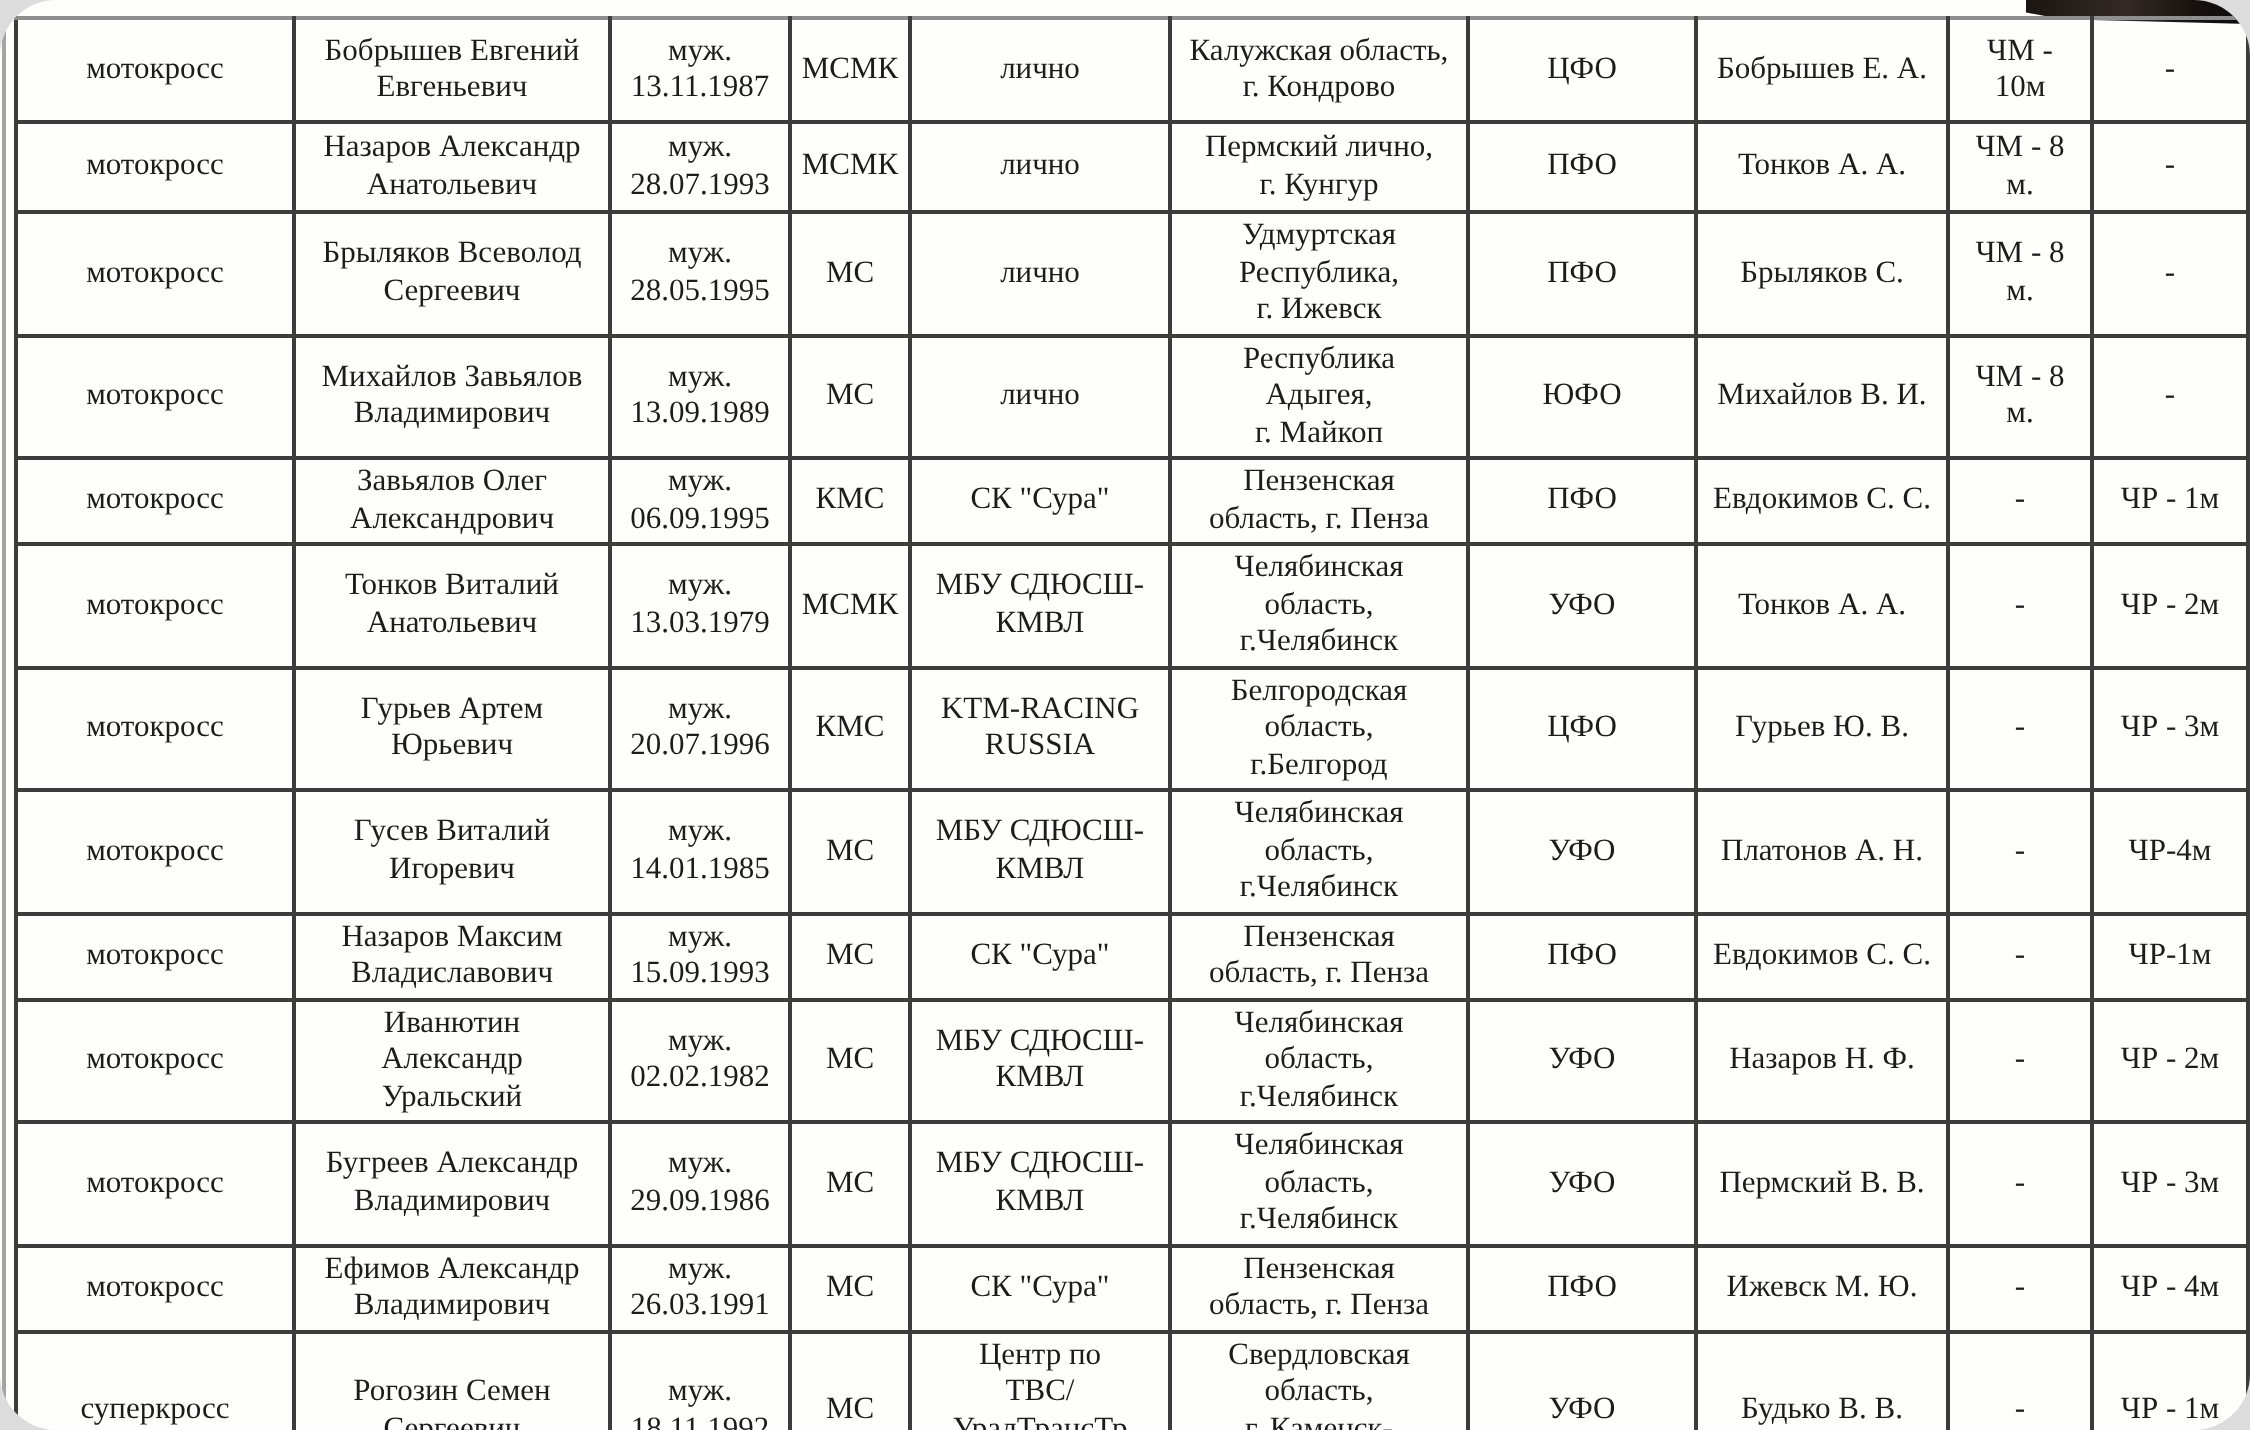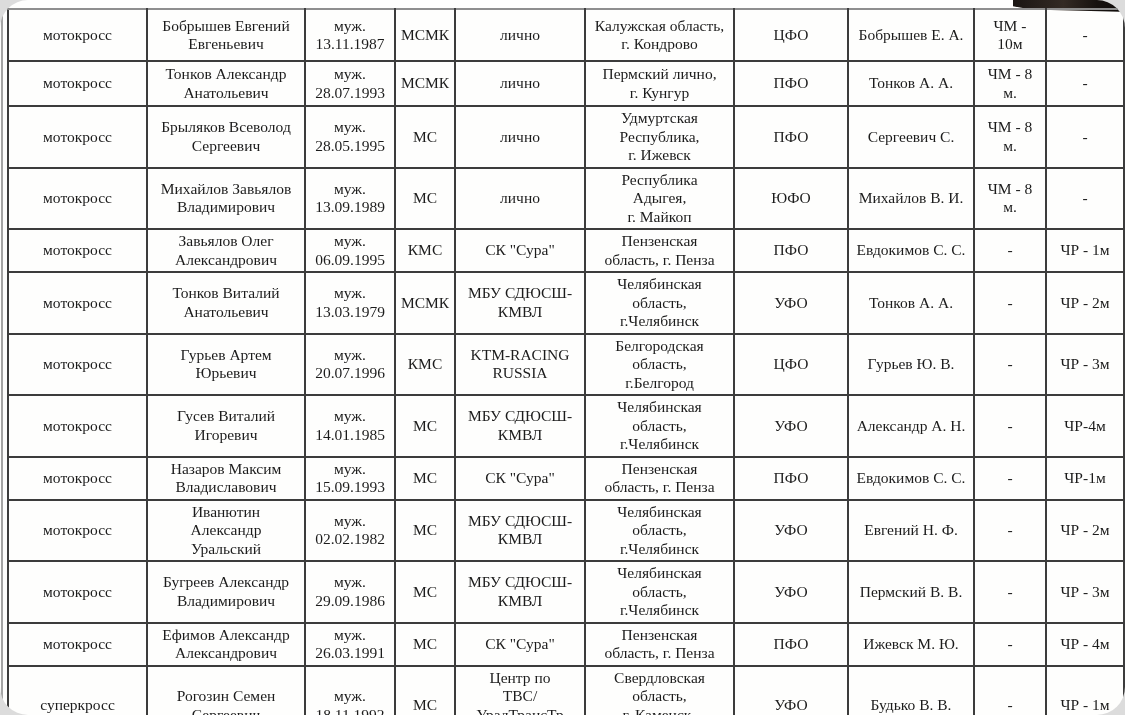--- a/index.html
+++ b/index.html
@@ -96,21 +96,21 @@
       <td>Калужская область,
 г. Кондрово</td>
       <td>ЦФО</td>
       <td>Бобрышев Е. А.</td>
       <td>ЧМ - 10м</td>
       <td>-</td>
     </tr>
 
     <tr>
       <td>мотокросс</td>
-      <td>Тонков Александр
+      <td>Назаров Александр
 Анатольевич</td>
       <td>муж.
 28.07.1993</td>
       <td>МСМК</td>
       <td>лично</td>
       <td>Пермский лично,
 г. Кунгур</td>
       <td>ПФО</td>
       <td>Тонков А. А.</td>
       <td>ЧМ - 8 м.</td>
@@ -122,21 +122,21 @@
       <td>Брыляков Всеволод
 Сергеевич</td>
       <td>муж.
 28.05.1995</td>
       <td>МС</td>
       <td>лично</td>
       <td>Удмуртская
 Республика,
 г. Ижевск</td>
       <td>ПФО</td>
-      <td>Сергеевич С.</td>
+      <td>Брыляков С.</td>
       <td>ЧМ - 8 м.</td>
       <td>-</td>
     </tr>
 
     <tr>
       <td>мотокросс</td>
       <td>Михайлов Завьялов
 Владимирович</td>
       <td>муж.
 13.09.1989</td>
@@ -209,21 +209,21 @@
 Игоревич</td>
       <td>муж.
 14.01.1985</td>
       <td>МС</td>
       <td>МБУ СДЮСШ-
 КМВЛ</td>
       <td>Челябинская
 область,
 г.Челябинск</td>
       <td>УФО</td>
-      <td>Александр А. Н.</td>
+      <td>Платонов А. Н.</td>
       <td>-</td>
       <td>ЧР-4м</td>
     </tr>
 
     <tr>
       <td>мотокросс</td>
       <td>Назаров Максим
 Владиславович</td>
       <td>муж.
 15.09.1993</td>
@@ -244,21 +244,21 @@
 Уральский</td>
       <td>муж.
 02.02.1982</td>
       <td>МС</td>
       <td>МБУ СДЮСШ-
 КМВЛ</td>
       <td>Челябинская
 область,
 г.Челябинск</td>
       <td>УФО</td>
-      <td>Евгений Н. Ф.</td>
+      <td>Назаров Н. Ф.</td>
       <td>-</td>
       <td>ЧР - 2м</td>
     </tr>
 
     <tr>
       <td>мотокросс</td>
       <td>Бугреев Александр
 Владимирович</td>
       <td>муж.
 29.09.1986</td>
@@ -270,21 +270,21 @@
 г.Челябинск</td>
       <td>УФО</td>
       <td>Пермский В. В.</td>
       <td>-</td>
       <td>ЧР - 3м</td>
     </tr>
 
     <tr>
       <td>мотокросс</td>
       <td>Ефимов Александр
-Александрович</td>
+Владимирович</td>
       <td>муж.
 26.03.1991</td>
       <td>МС</td>
       <td>СК "Сура"</td>
       <td>Пензенская
 область, г. Пенза</td>
       <td>ПФО</td>
       <td>Ижевск М. Ю.</td>
       <td>-</td>
       <td>ЧР - 4м</td>

